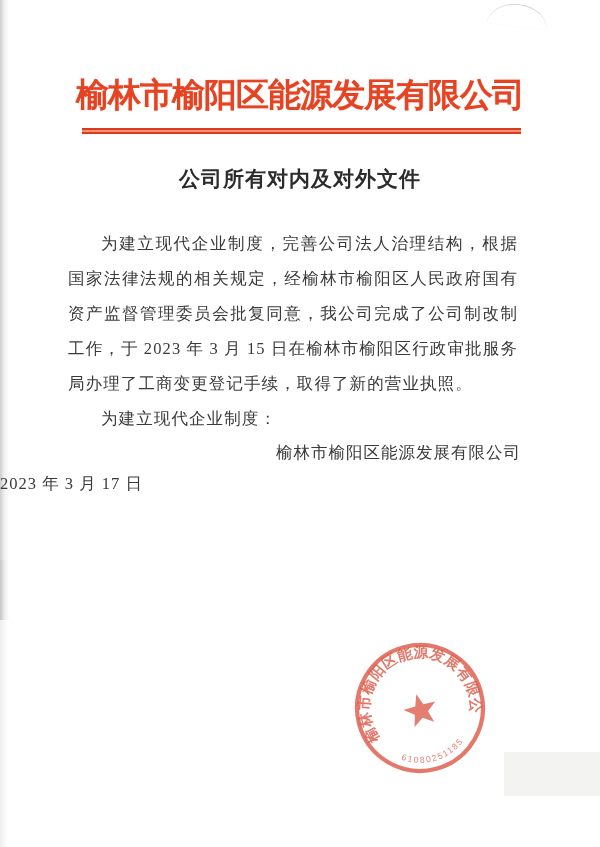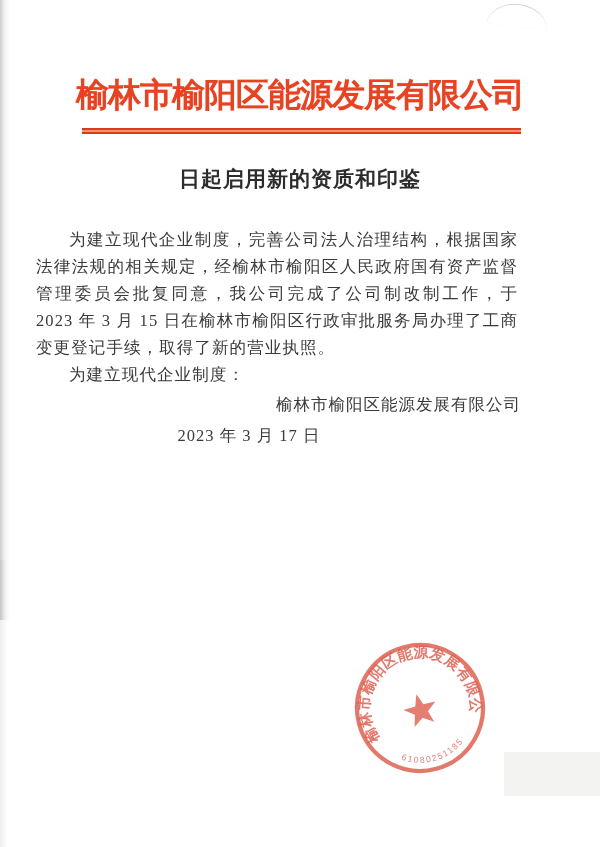--- a/index.html
+++ b/index.html
@@ -54,39 +54,39 @@
   .doc-title{
     margin-top:31px;
     text-align:center;
     font-family:"Liberation Sans","DejaVu Sans",sans-serif;
     font-weight:700;
     font-size:21px;
     color:#2c2c2c;
     letter-spacing:1px;
   }
   .body-text{
-    margin:33px 82px 0 36px;
+    margin:33px 82px 0 68px;
     font-size:16.5px;
-    line-height:27px;
+    line-height:35px;
     color:#3a3a3a;
     text-align:justify;
     letter-spacing:1.1px;
   }
   .body-text p{margin:0;text-indent:2em;}
   .body-text p.notice{margin-top:8px;}
   .signature{
     position:relative;
     margin-top:3px;
     font-size:16.5px;
     line-height:27px;
     color:#3a3a3a;
     letter-spacing:1px;
   }
   .sig-company{text-align:right;padding-right:79px;}
-  .sig-date{text-align:center;padding-right:102px;margin-top:4px;}
+  .sig-date{text-align:left;padding-right:102px;margin-top:4px;}
   
   .seal{
     position:absolute;
     left:352px;top:640px;
     width:136px;height:136px;
     transform:rotate(-15deg);
     opacity:0.88;
     mix-blend-mode:multiply;
     pointer-events:none;
   }
@@ -99,21 +99,21 @@
 
   <div class="edge-left"></div>
   <div class="edge-left-fade"></div>
   <div class="scratch-top-right"></div>
   <div class="shade-bottom-right"></div>
 
   <div class="letterhead">榆林市榆阳区能源发展有限公司</div>
 
   <div class="red-rule"></div>
 
-  <div class="doc-title">日起启用新的资质和印鉴</div>
+  <div class="doc-title">公司所有对内及对外文件</div>
 
   <div class="body-text">
     <p>为建立现代企业制度，完善公司法人治理结构，根据国家法律法规的相关规定，经榆林市榆阳区人民政府国有资产监督管理委员会批复同意，我公司完成了公司制改制工作，于 2023 年 3 月 15 日在榆林市榆阳区行政审批服务局办理了工商变更登记手续，取得了新的营业执照。</p>
     <p>为建立现代企业制度：</p>
   </div>
 
   <div class="signature">
     <div class="sig-company">榆林市榆阳区能源发展有限公司</div>
     <div class="sig-date">2023 年 3 月 17 日</div>
   </div>

